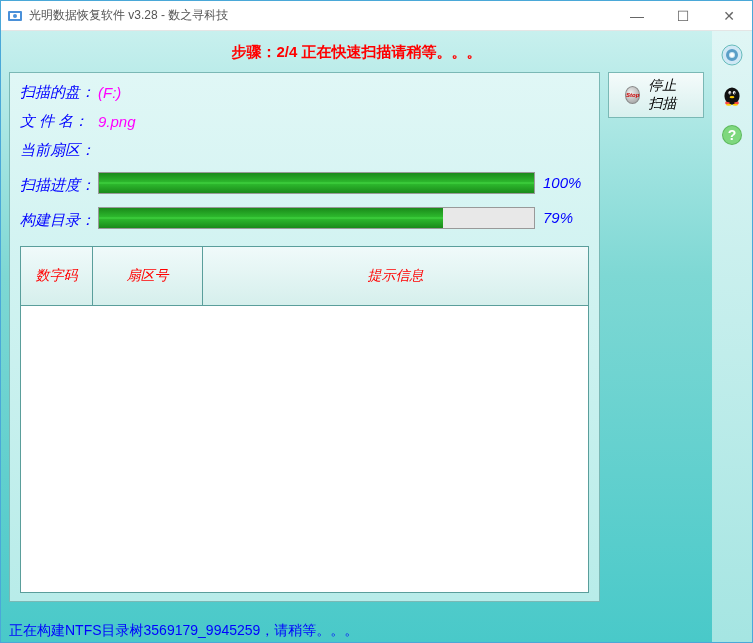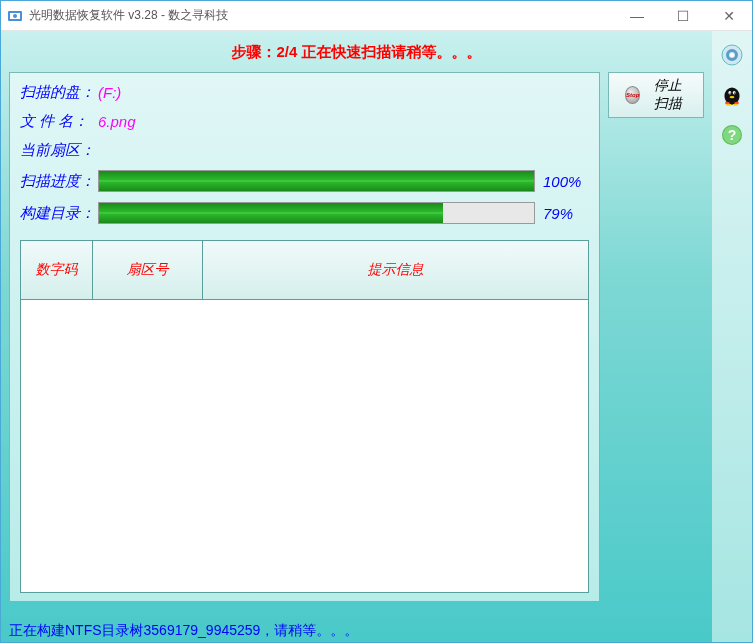--- a/index.html
+++ b/index.html
@@ -11,27 +11,27 @@
 .winbtns { display: flex; height: 100%; }
 .winbtn { width: 46px; height: 100%; display: flex; align-items: center; justify-content: center; color: #666; font-size: 14px; }
 .body { display: flex; height: calc(100% - 30px); }
 .main { flex: 1; background: linear-gradient(to bottom, #c8f0ee 0%, #7ed8d4 40%, #49c9c9 100%); padding: 12px 8px 0 8px; display: flex; flex-direction: column; }
 .sidebar { width: 40px; background: linear-gradient(to bottom, #e0f6f5, #a5e5e2); display: flex; flex-direction: column; align-items: center; padding-top: 10px; gap: 12px; }
 .sbicon { width: 28px; height: 28px; border-radius: 50%; display: flex; align-items: center; justify-content: center; }
 .step { text-align: center; color: #ff0000; font-size: 15px; font-weight: bold; margin-bottom: 10px; }
 .content { flex: 1; display: flex; gap: 8px; font-style: italic; }
 .panel { flex: 1; background: linear-gradient(to bottom, #e0f7f6, #b8ece9); border: 1px solid #7ab8b5; padding: 10px 10px 8px 10px; display: flex; flex-direction: column; }
 .stopbox { width: 96px; }
-.stopbtn { background: linear-gradient(to bottom, #f5fbfb, #d8f0ee); border: 1px solid #7ab8b5; padding: 4px 16px; display: flex; align-items: center; gap: 8px; font-size: 14px; color: #000; cursor: pointer; text-align: center; }
+.stopbtn { background: linear-gradient(to bottom, #f5fbfb, #d8f0ee); border: 1px solid #7ab8b5; padding: 4px 16px; display: flex; align-items: center; gap: 8px; font-size: 14px; color: #000; cursor: pointer; }
 .stopicon { width: 18px; height: 18px; border-radius: 50%; background: radial-gradient(circle at 35% 35%, #eee, #999); border: 1px solid #888; display: flex; align-items: center; justify-content: center; font-size: 6px; color: #c00; font-weight: bold; }
 .row { display: flex; align-items: center; margin-bottom: 10px; }
 .label { color: #0000ff; width: 78px; font-size: 15px; }
 .value { color: #ff00ff; font-size: 15px; }
 .progrow { display: flex; align-items: center; margin-bottom: 10px; }
-.progrow .label { width: 78px; }
+.progrow .label { width: 78px; margin-top: 6px; }
 .progbar { flex: 1; height: 22px; background: #e8e8e8; border: 1px solid #999; position: relative; margin-right: 8px; }
 .progfill { height: 100%; background: linear-gradient(to bottom, #1a8a1a 0%, #2db82d 45%, #44d844 50%, #2db82d 55%, #1a8a1a 100%); }
 .progpct { color: #0000ff; width: 46px; font-size: 15px; }
 .table { flex: 1; display: flex; flex-direction: column; border: 1px solid #5a9e9b; margin-top: 6px; }
 .thead { display: flex; background: linear-gradient(to bottom, #f0fafa, #d5efec); }
 .th { border-right: 1px solid #5a9e9b; border-bottom: 1px solid #5a9e9b; padding: 20px 6px; color: #ff0000; font-size: 14px; text-align: center; }
 .th1 { width: 72px; }
 .th2 { width: 110px; }
 .th3 { flex: 1; border-right: none; }
 .tbody { flex: 1; background: #fff; border-top: none; }
@@ -58,21 +58,21 @@
     <div class="main">
       <div class="step">步骤：2/4 正在快速扫描请稍等。。。</div>
       <div class="content">
         <div class="panel">
           <div class="row">
             <span class="label">扫描的盘：</span>
             <span class="value">(F:)</span>
           </div>
           <div class="row">
             <span class="label">文 件 名：</span>
-            <span class="value">6.png</span>
+            <span class="value">9.png</span>
           </div>
           <div class="row">
             <span class="label">当前扇区：</span>
           </div>
           <div class="progrow">
             <span class="label">扫描进度：</span>
             <div class="progbar">
               <div class="progfill" style="width:100%"></div>
             </div>
             <span class="progpct">100%</span>

